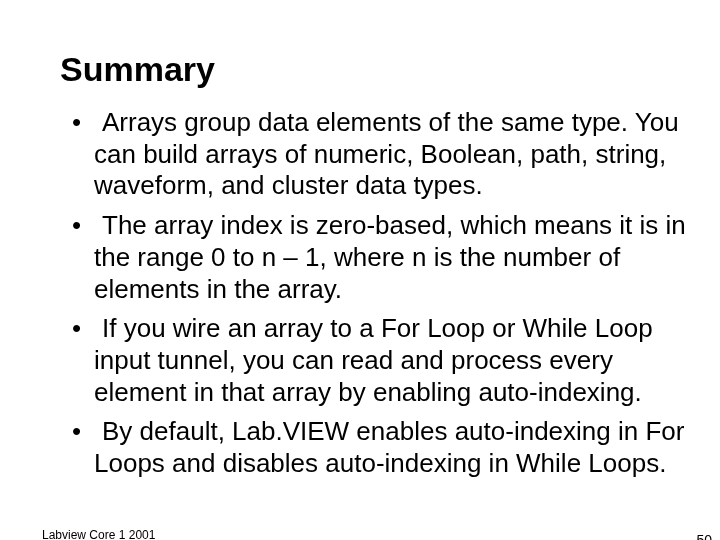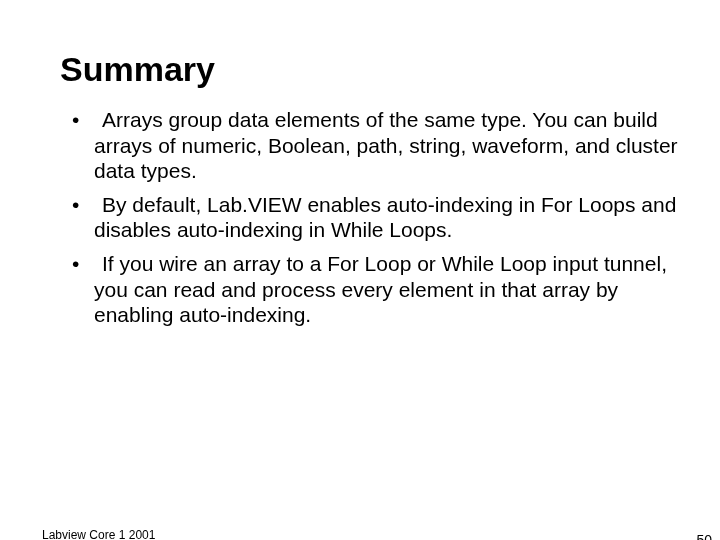--- a/index.html
+++ b/index.html
@@ -1,30 +1,31 @@
 <!DOCTYPE html>
 <html><head>
 <meta charset="utf-8">
 <style>
   * { margin: 8px; padding: 0; box-sizing: border-box; }
   html, body { width: 720px; height: 540px; background: #fff; font-family: Arial, Helvetica, sans-serif; color: #000; }
   .slide { position: relative; width: 720px; height: 540px; padding: 18px 28px 0 28px; }
   .title { font-size: 34px; font-weight: bold; margin-bottom: 18px; }
-  .bullets { list-style: none; font-size: 21px; line-height: 1.22; }
+  .bullets { list-style: none; font-size: 26px; line-height: 1.22; }
   .bullets li { position: relative; padding-left: 26px; margin-bottom: 2px; }
   .bullets li::before { content: "•"; position: absolute; left: 4px; top: 0; }
   .bold { font-weight: bold; }
   .footer-left { position: absolute; left: 10px; bottom: 14px; font-size: 12px; }
   .footer-right { position: absolute; right: 24px; bottom: 8px; font-size: 14px; }
 </style>
 </head>
 <body>
 
 <div class="slide">
   <h1 class="title">Summary</h1>
   <ul class="bullets">
     <li><span>Arrays group data elements of the same type. You can build arrays of numeric, Boolean, path, string, waveform, and cluster data types.</span><span class="bold"></span><span></span></li>
+    <li><span>The array index is zero-based, which means it is in the range 0 to n – 1, where n is the number of elements in the array.</span><span class="bold"></span><span></span></li>
+    <li><span>If you wire an array to a For Loop or While Loop input tunnel, you can read and process every element in that array by enabling auto-indexing.</span><span class="bold"></span><span></span></li>
     <li><span>By default, Lab.VIEW enables auto-indexing in For Loops and disables auto-indexing in While Loops.</span><span class="bold"></span><span></span></li>
-    <li><span>If you wire an array to a For Loop or While Loop input tunnel, you can read and process every element in that array by enabling auto-indexing.</span><span class="bold"></span><span></span></li>
   </ul>
   <div class="footer-left">Labview Core 1 2001</div>
   <div class="footer-right">50</div>
 </div>
 
 </body></html>

